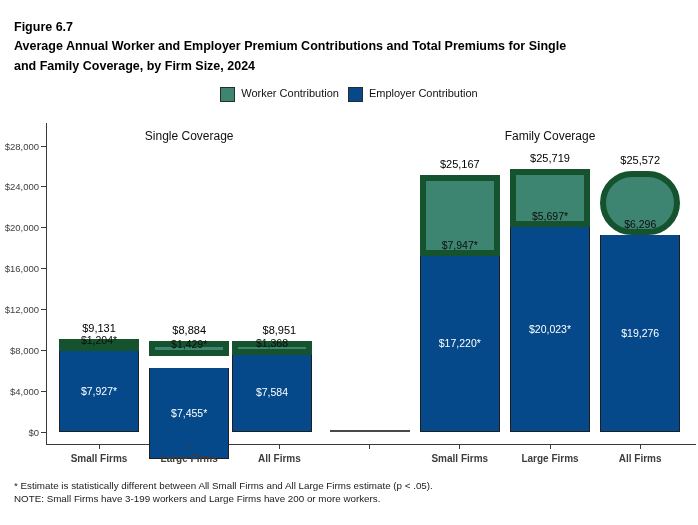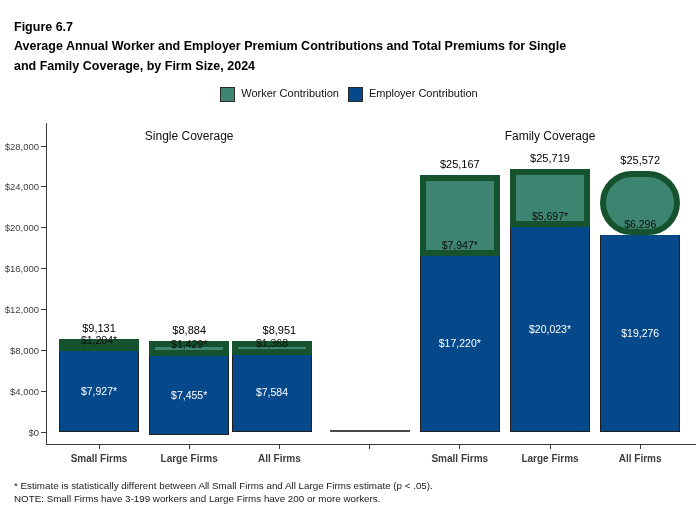--- a/index.html
+++ b/index.html
@@ -76,21 +76,21 @@
         <div class="seg seg-employer" style="height: 80.9686px;">
           <span>$7,927*</span>
         </div>
       </div>
       <div class="total" style="left: 6px; top: 198.733px;">$9,131</div>
       <div class="xlabel" style="left: 6px; top: 330px;">Small Firms</div>
       <div class="bar" style="left: 102.2px; top: 218.256px; width: 80px; height: 90.7437px;">
         <div class="seg seg-worker" style="height: 14.5962px;">
           <span>$1,429*</span>
         </div>
-        <div class="seg seg-employer" style="height: 79px;">
+        <div class="seg seg-employer" style="height: 91px; margin-top: 12px;">
           <span>$7,455*</span>
         </div>
       </div>
       <div class="total" style="left: 96.2px; top: 201.256px;">$8,884</div>
       <div class="xlabel" style="left: 96.2px; top: 330px;">Large Firms</div>
       <div class="bar" style="left: 185px; top: 217.562px; width: 80px; height: 91.4383px;">
         <div class="seg seg-worker" style="height: 13.9731px;">
           <span>$1,368</span>
         </div>
         <div class="seg seg-employer" style="height: 77.4651px;">

